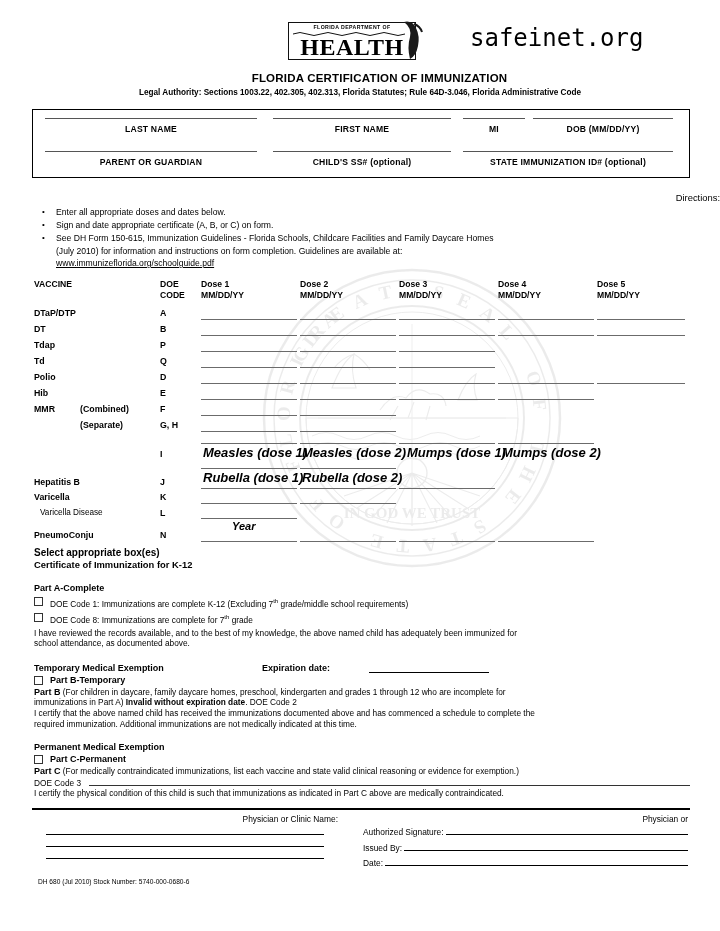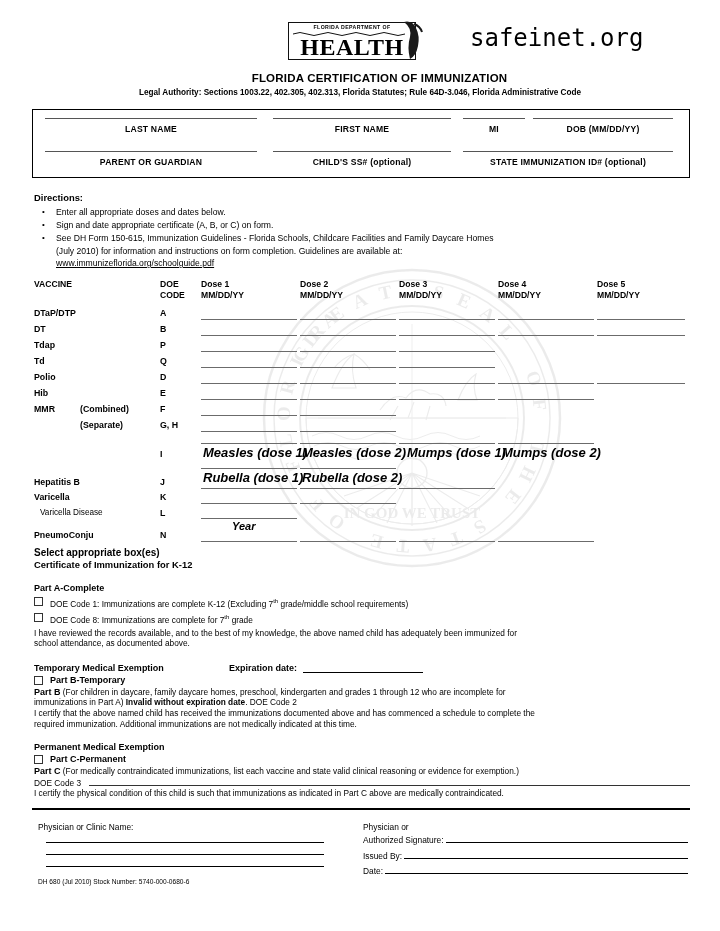--- a/index.html
+++ b/index.html
@@ -80,21 +80,21 @@
     border-top:1.6px solid #555;
     height:0; width:100%;
   }
   .idlabel {
     text-align:center; font-size:8.6px; font-weight:bold;
     margin-top:5px; letter-spacing:.2px;
   }
 
   
   .directions { margin:14px 0 0 34px; }
-  .dir-h { font-size:9.4px; font-weight:bold; }
+  .dir-h { font-size:9.4px; font-weight:normal;text-align:right; }
   .dir-list { list-style:none; margin:3px 0 0 0; padding:0; }
   .dir-list li {
     font-size:8.6px; line-height:12.2px; position:relative;
     padding-left:22px; margin-top:1px;
   }
   .dir-list li::before {
     content:"\2022"; position:absolute; left:8px; top:0; font-size:8px;
   }
   .dir-list li .cont { display:block; }
   .lnk { text-decoration:underline; }
@@ -133,21 +133,21 @@
   .expline {
     display:inline-block; width:120px; border-bottom:1.1px solid #000;
     height:10px; vertical-align:bottom;
   }
 
   
   .footer-sep {
     margin:9px 30px 0 32px; border-top:2.4px solid #000;
   }
   .fcols { position:relative; height:62px; margin:0 30px 0 38px; }
-  .fcol { position:absolute; top:12px; }
+  .fcol { position:absolute; top:4px;text-align:right; }
   .flabel { font-size:8.4px; line-height:11.5px; }
   .fline2 { border-bottom:1.3px solid #000; height:0; }
   .stock { margin:6px 0 0 38px; font-size:6.6px; }
 </style>
 </head>
 <body>
 
 <svg id="seal" viewBox="0 0 300 300">
   <circle cx="150" cy="150" r="148" fill="none" stroke="#2b2b2b" stroke-width="2.5"></circle>
   <circle cx="150" cy="150" r="138" fill="none" stroke="#2b2b2b" stroke-width="1.5"></circle>
@@ -440,21 +440,21 @@
       </div>
     </div>
 
     <div class="body-t" style="margin-top:3px;">
       <div>I have reviewed the records available, and to the best of my knowledge, the above named child has adequately been immunized for</div>
       <div>school attendance, as documented above.</div>
     </div>
   </div>
 
   <div class="sect" style="margin-top:14px;">
-    <div style="display:flex; align-items:center;">
+    <div style="display:flex; align-items:center;gap:33px;">
       <div class="h-part" style="width:195px;">Temporary Medical Exemption</div>
       <div class="h-part">Expiration date:</div>
       <div class="expline" style="margin-left:6px;"></div>
     </div>
 
     <div class="cbrow" style="margin-top:2px;">
       <div class="cbox"></div>
       <div class="cbtext" style="font-weight:bold; font-size:9px;">Part B-Temporary</div>
     </div>
 

